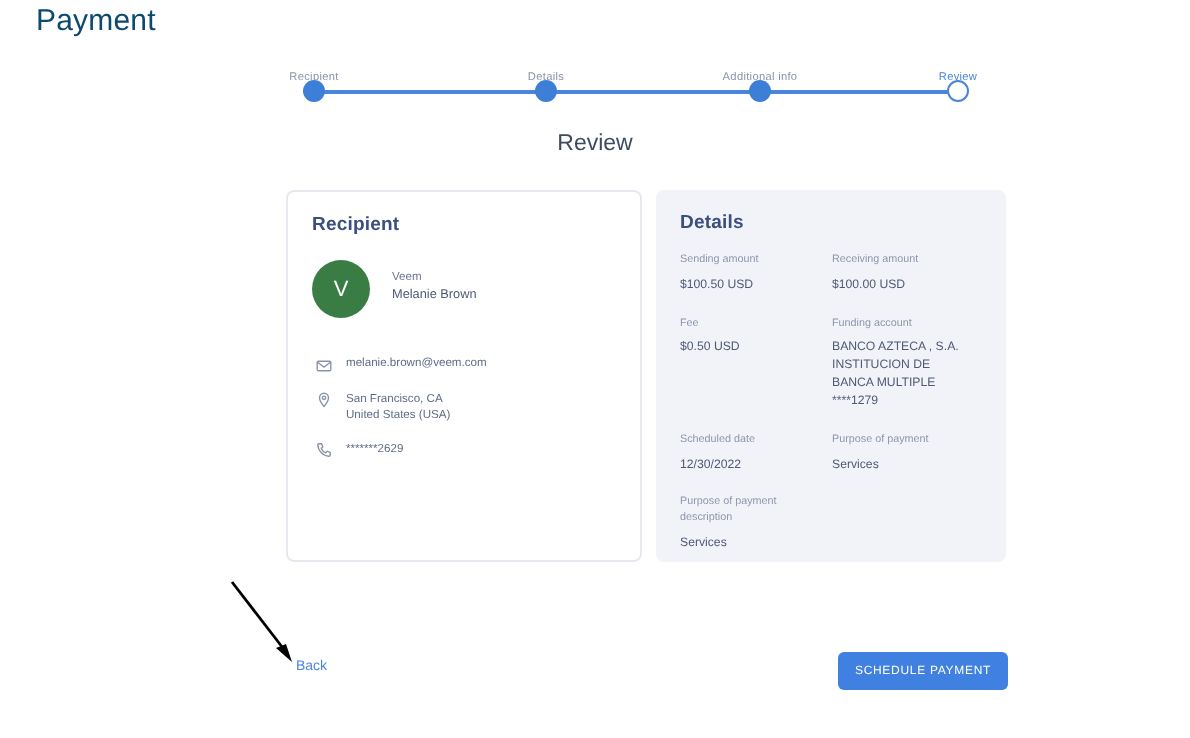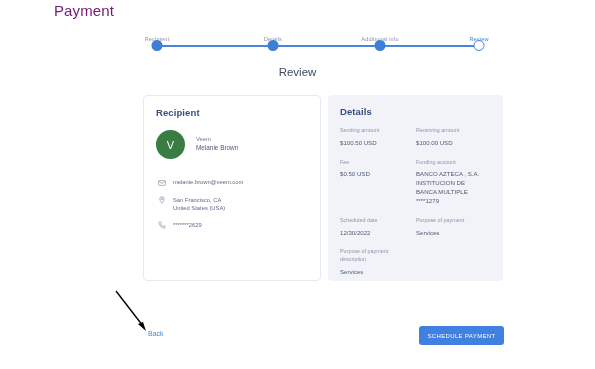--- a/index.html
+++ b/index.html
@@ -15,23 +15,22 @@
     overflow: hidden;
     position: relative;
   }
 
   
   .page-title {
     position: absolute;
     left: 18px;
     top: 2px;
     font-size: 15px;
-    color: #701a75;
+    color: #0c4a6e;
     letter-spacing: 0.1px;
-    margin-left: 36px;
   }
 
   
   .stepper {
     position: absolute;
     left: 150px;
     top: 33px;
     width: 335px;
     height: 22px;
   }

